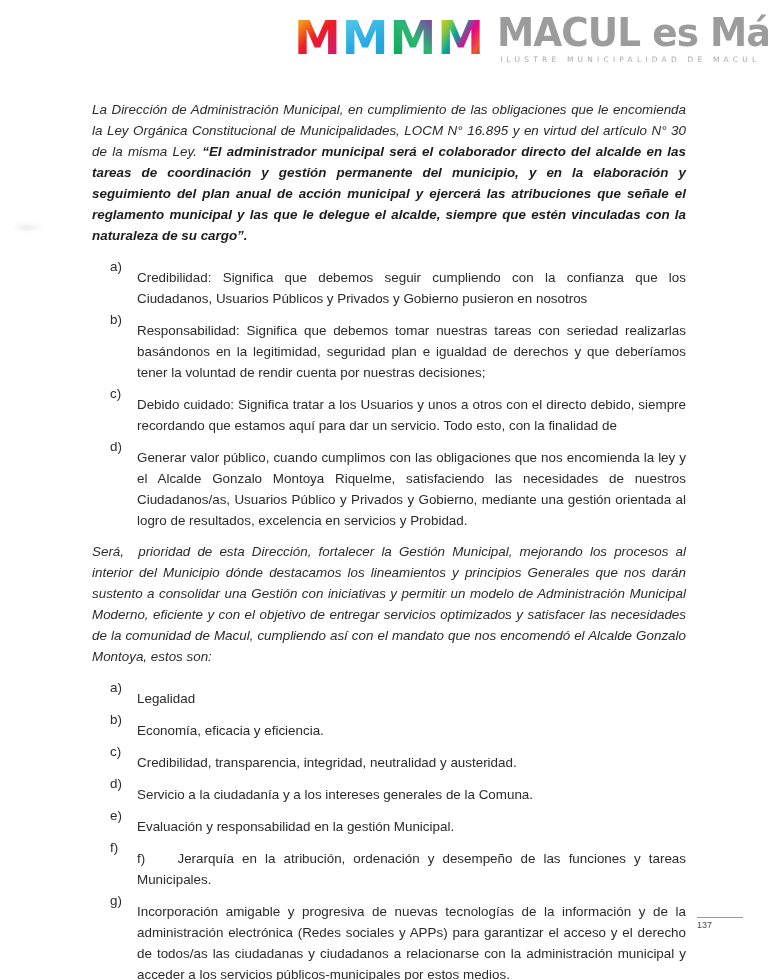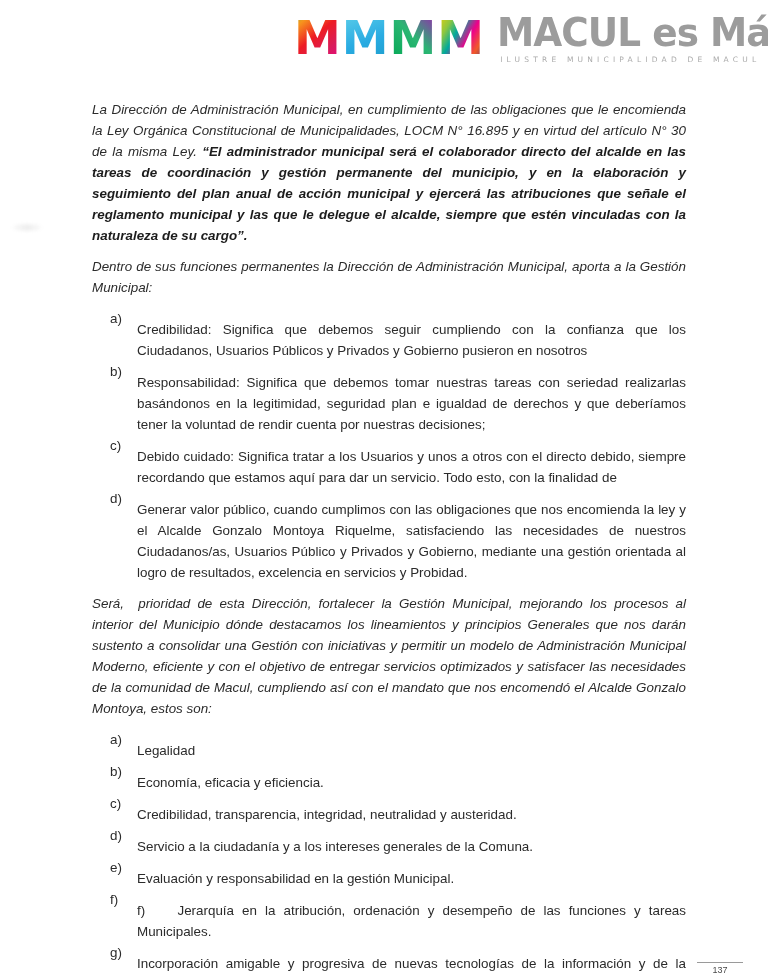--- a/index.html
+++ b/index.html
@@ -41,22 +41,22 @@
   }
   .content p { margin:0 0 10px 0;font-style:italic; }
   .content strong { color:#1c1c1c; }
   .list { margin:0 0 10px 0; }
   .li { display:flex; }
   .li .marker { flex:none; width:27px; margin-left:18px; }
   .li .txt { flex:1; text-align:justify;margin-top:11px; }
 
   
   .footer {
-    position:absolute; top:962px; left:697px; width:46px;
-    border-top:1.5px solid #9a9a9a; text-align:center;
+    position:absolute; top:917px; left:697px; width:46px;
+    border-top:1.5px solid #9a9a9a; 
   }
   .pgnum { font-size:9px; color:#4a4a4a; padding-top:2px; font-family:"Liberation Sans", sans-serif; }
 
   
   .smudge {
     position:absolute; left:10px; top:222px; width:34px; height:11px;
     background:radial-gradient(ellipse at center, rgba(120,120,120,0.14), rgba(120,120,120,0) 70%);
     border-radius:50%;
     filter:blur(1px);
   }
@@ -76,21 +76,20 @@
     <div class="logo-text">
       <div class="logo-title">MACUL es Más</div>
       <div class="logo-subtitle">ILUSTRE MUNICIPALIDAD DE MACUL</div>
     </div>
   </div>
 
   <div class="content">
 
     <p><span>La Dirección de Administración Municipal, en cumplimiento de las obligaciones que le encomienda la Ley Orgánica Constitucional de Municipalidades, LOCM N° 16.895 y en virtud del artículo N° 30 de la misma Ley. </span><strong>“El administrador municipal será el colaborador directo del alcalde en las tareas de coordinación y gestión permanente del municipio, y en la elaboración y seguimiento del plan anual de acción municipal y ejercerá las atribuciones que señale el reglamento municipal y las que le delegue el alcalde, siempre que estén vinculadas con la naturaleza de su cargo”.</strong></p>
 
-    <p>Dentro de sus funciones permanentes la Dirección de Administración Municipal, aporta a la Gestión Municipal:</p>
 
     <div class="list">
       <div class="li">
         <span class="marker">a)</span>
         <span class="txt">Credibilidad: Significa que debemos seguir cumpliendo con la confianza que los Ciudadanos, Usuarios Públicos y Privados y Gobierno pusieron en nosotros</span>
       </div>
       <div class="li">
         <span class="marker">b)</span>
         <span class="txt">Responsabilidad: Significa que debemos tomar nuestras tareas con seriedad realizarlas basándonos en la legitimidad, seguridad plan e igualdad de derechos y que deberíamos tener la voluntad de rendir cuenta por nuestras decisiones;</span>
       </div>

